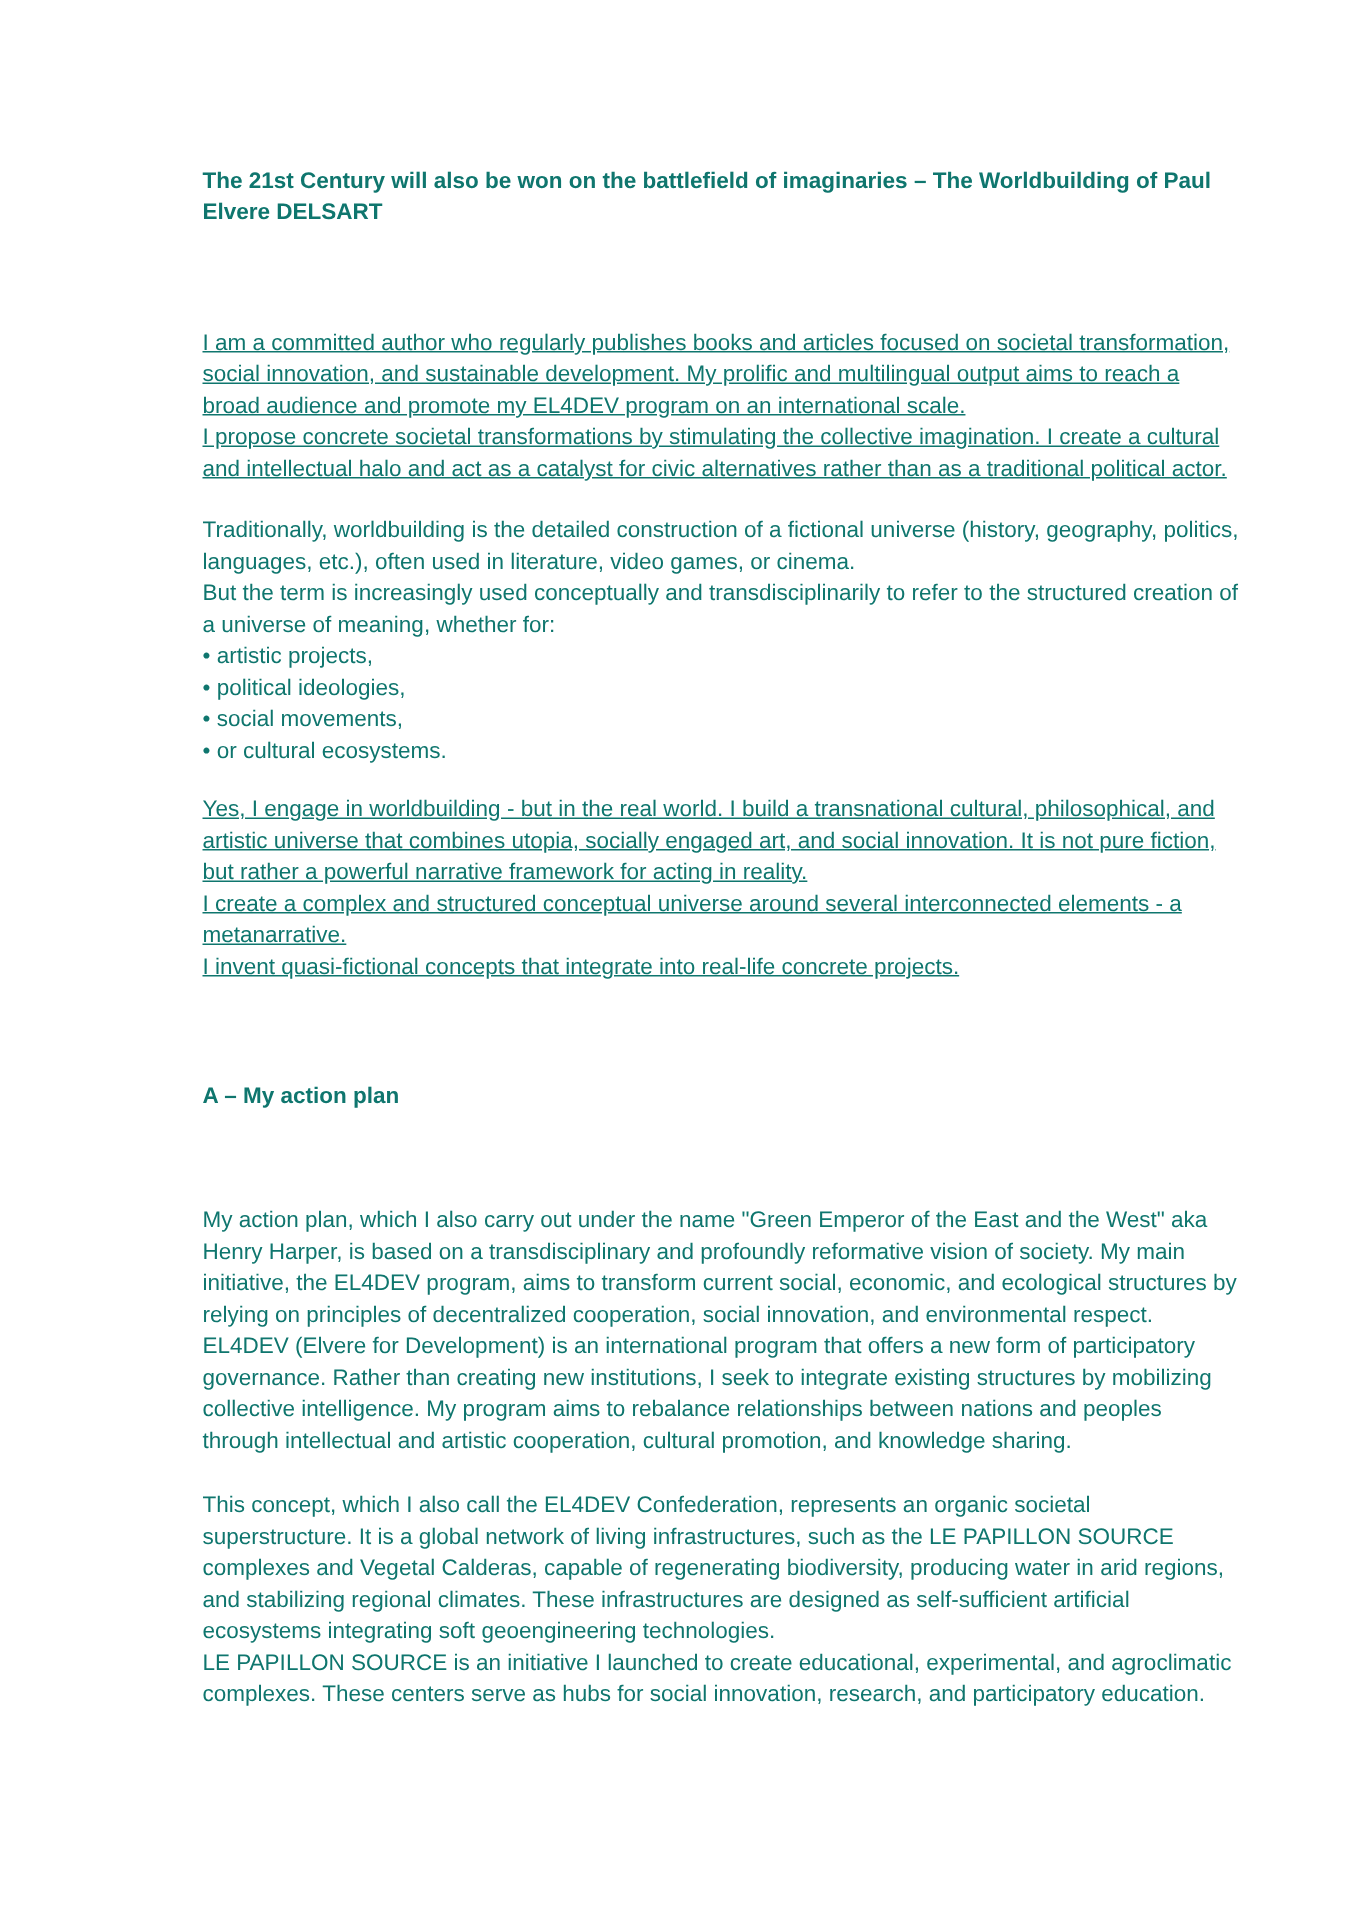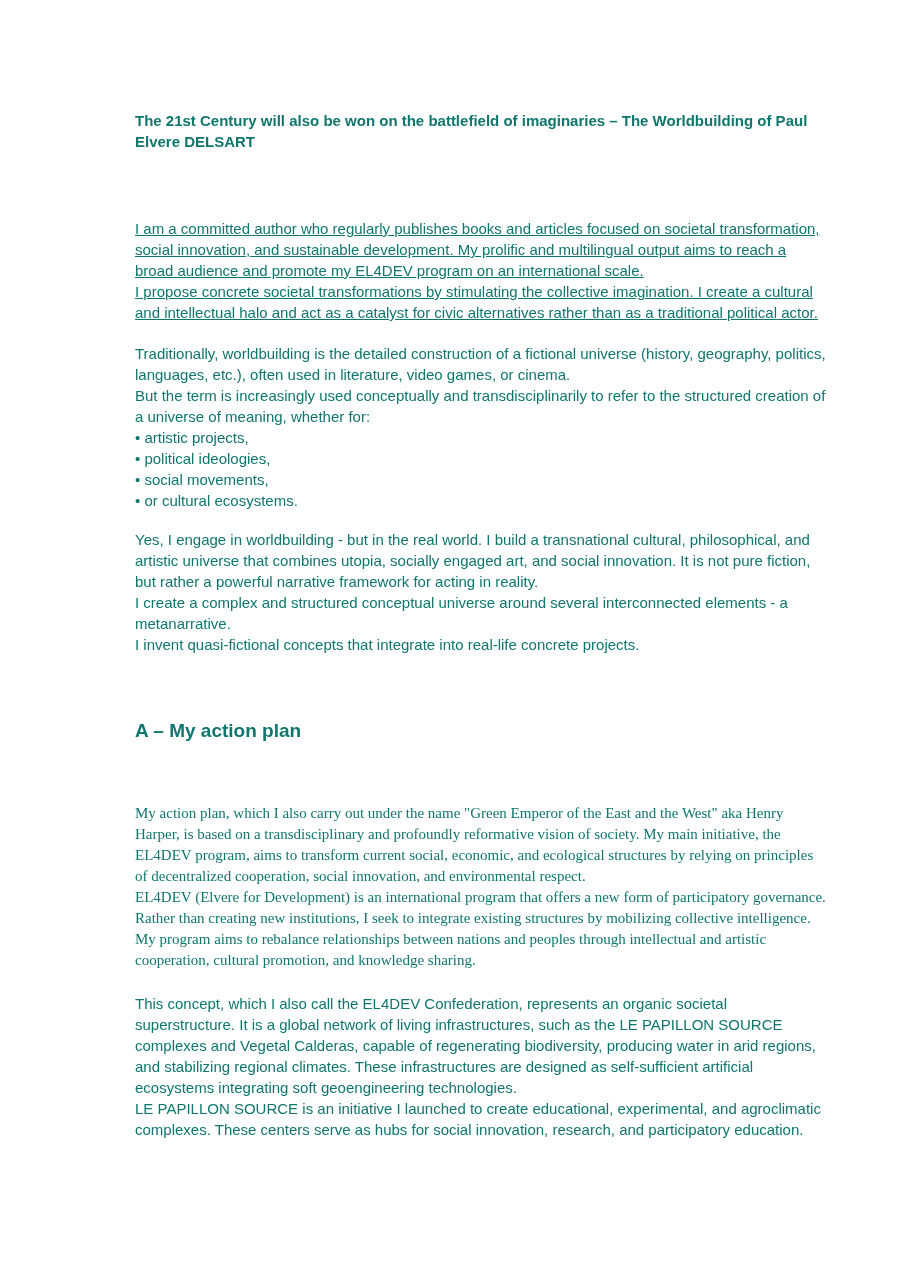--- a/index.html
+++ b/index.html
@@ -24,28 +24,28 @@
     margin-left: 28px;
   }
   .doc-title {
     font-size: 15px;
     font-weight: bold;
     line-height: 21px;
     margin-bottom: 66px;
   }
   .p-author { margin-bottom: 20px; text-decoration: underline; }
   .p-world { margin-bottom: 18px; }
-  .p-real { margin-bottom: 65px; }
+  .p-real { margin-bottom: 65px; text-decoration: underline; }
   .section-heading {
-    font-size: 19px;
+    font-size: 15px;
     font-weight: bold;
     line-height: 21px;
     margin-bottom: 62px;
   }
-  .p-plan { margin-bottom: 22px; font-family: Liberation Serif, serif; }
+  .p-plan { margin-bottom: 22px; }
   .p-confed { margin-bottom: 0; }
   strong { font-weight: normal; }
 </style>
 </head>
 <body>
 
 <div class="page">
   <div class="doc">
 
     <div class="doc-title">The 21st Century will also be won on the battlefield of imaginaries – The Worldbuilding of Paul Elvere DELSART</div>

